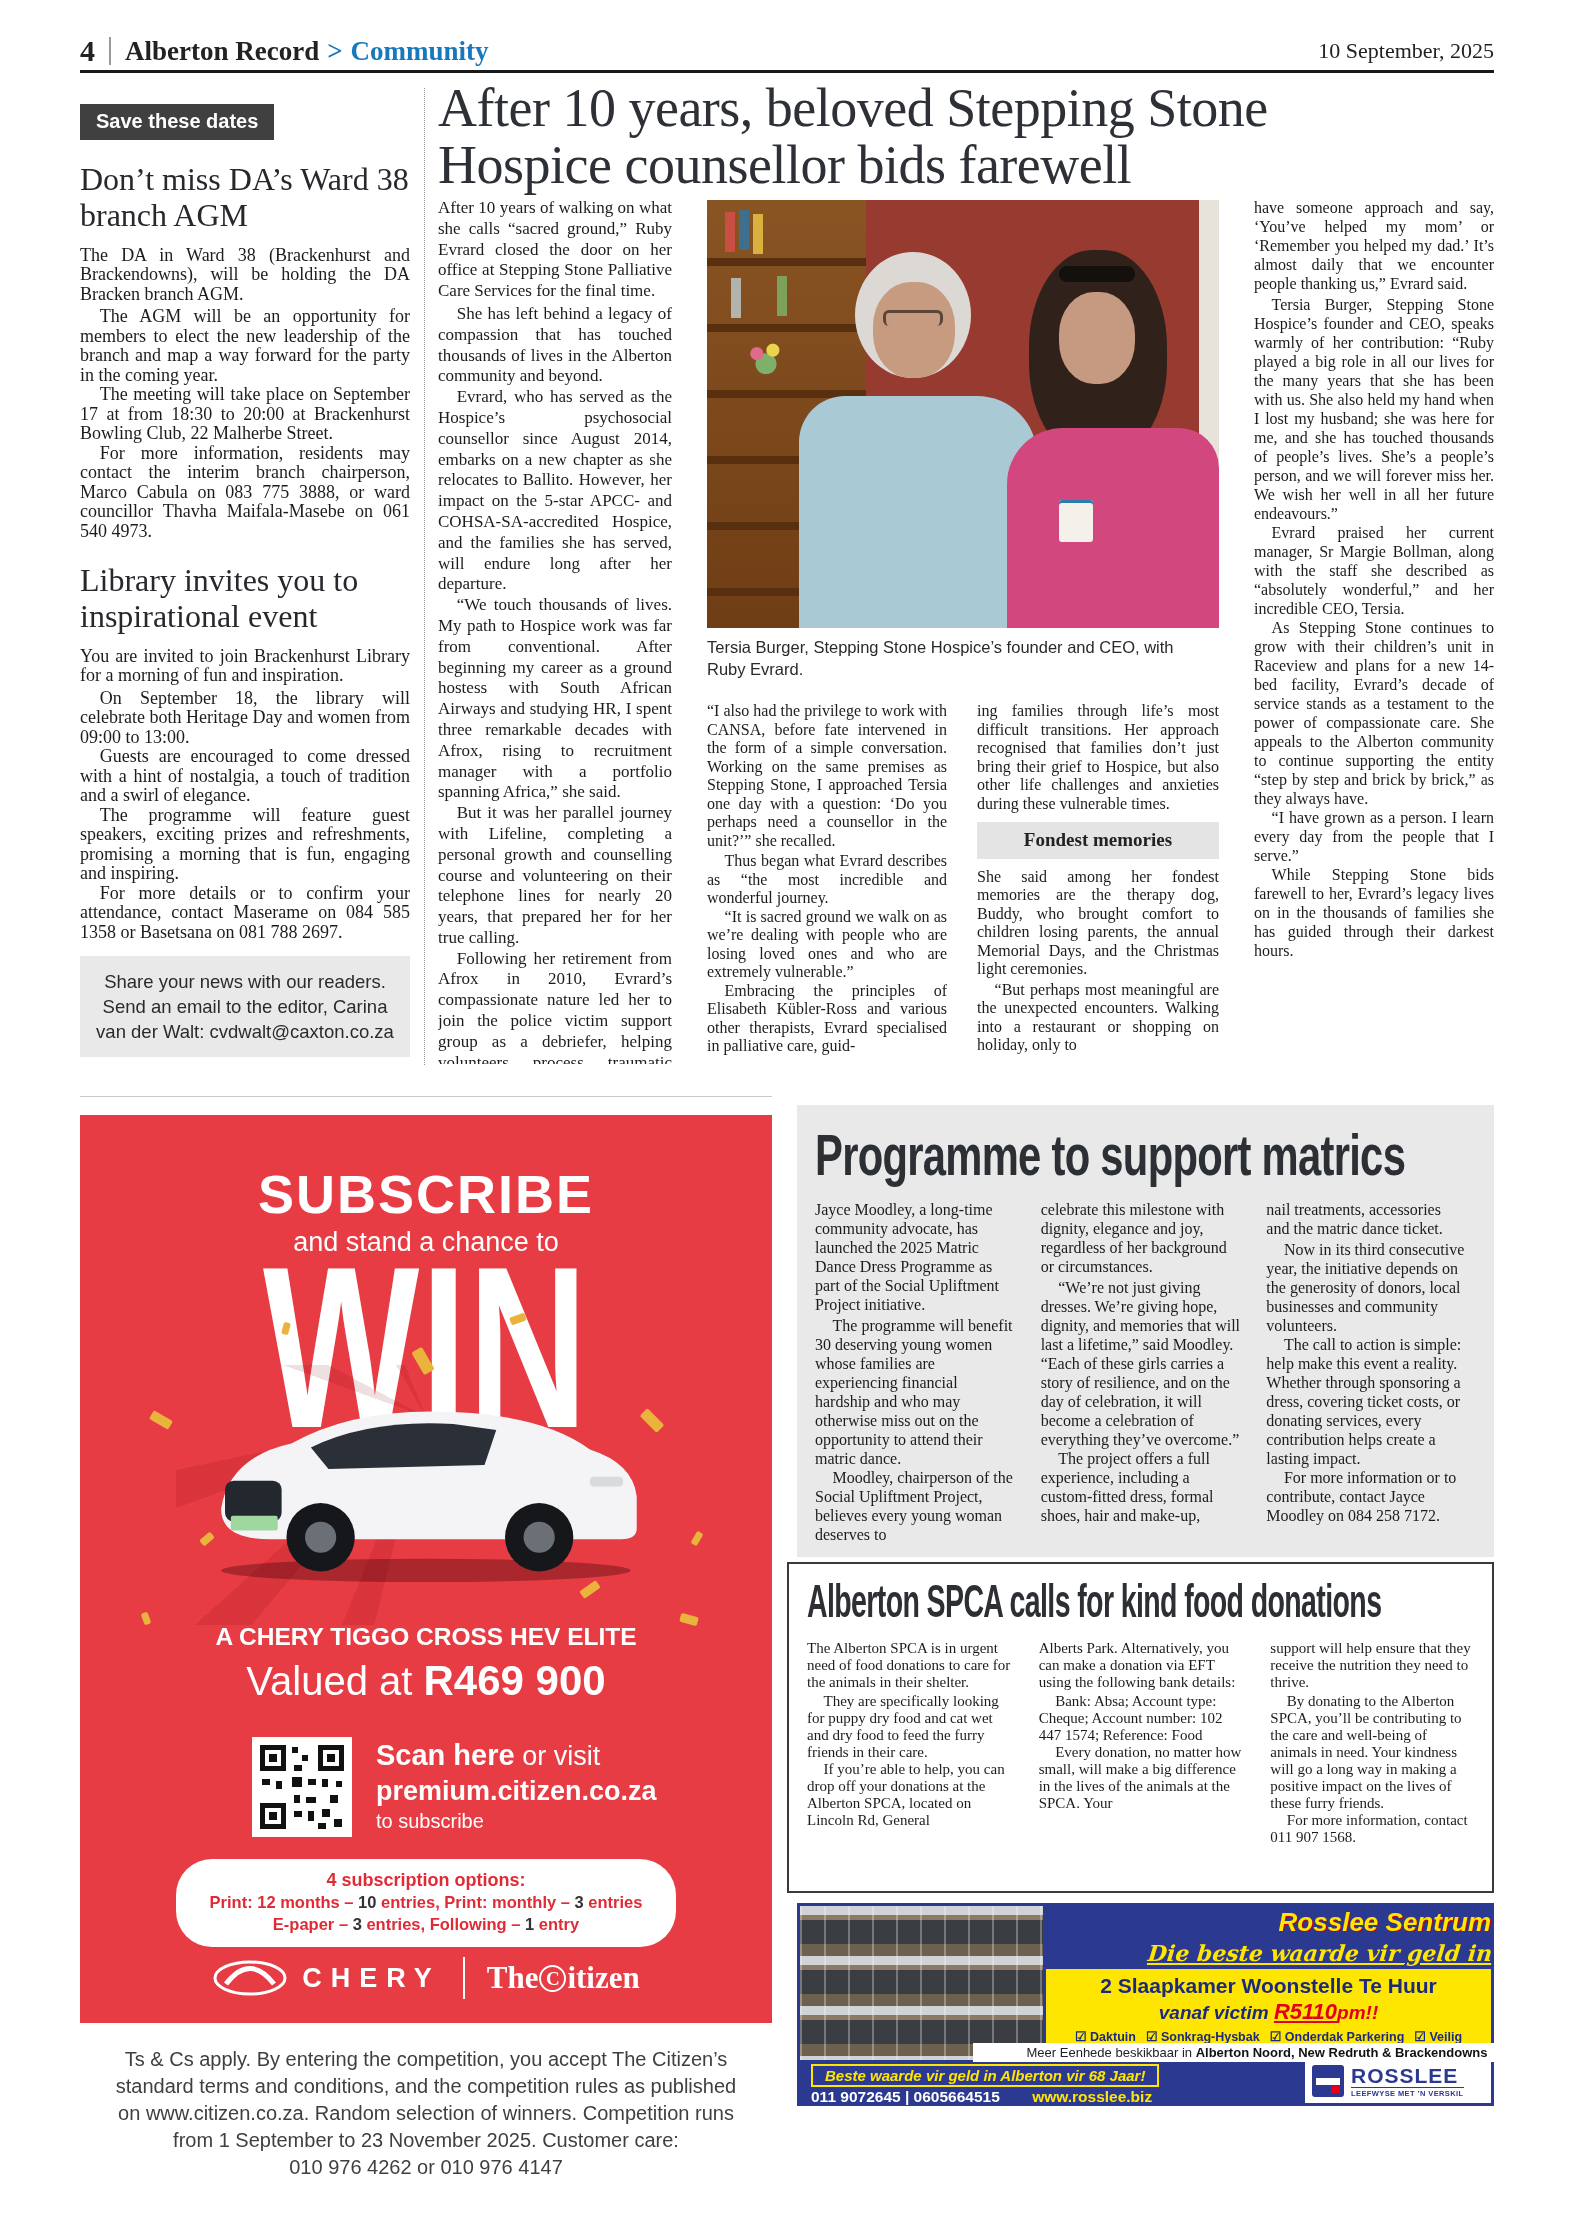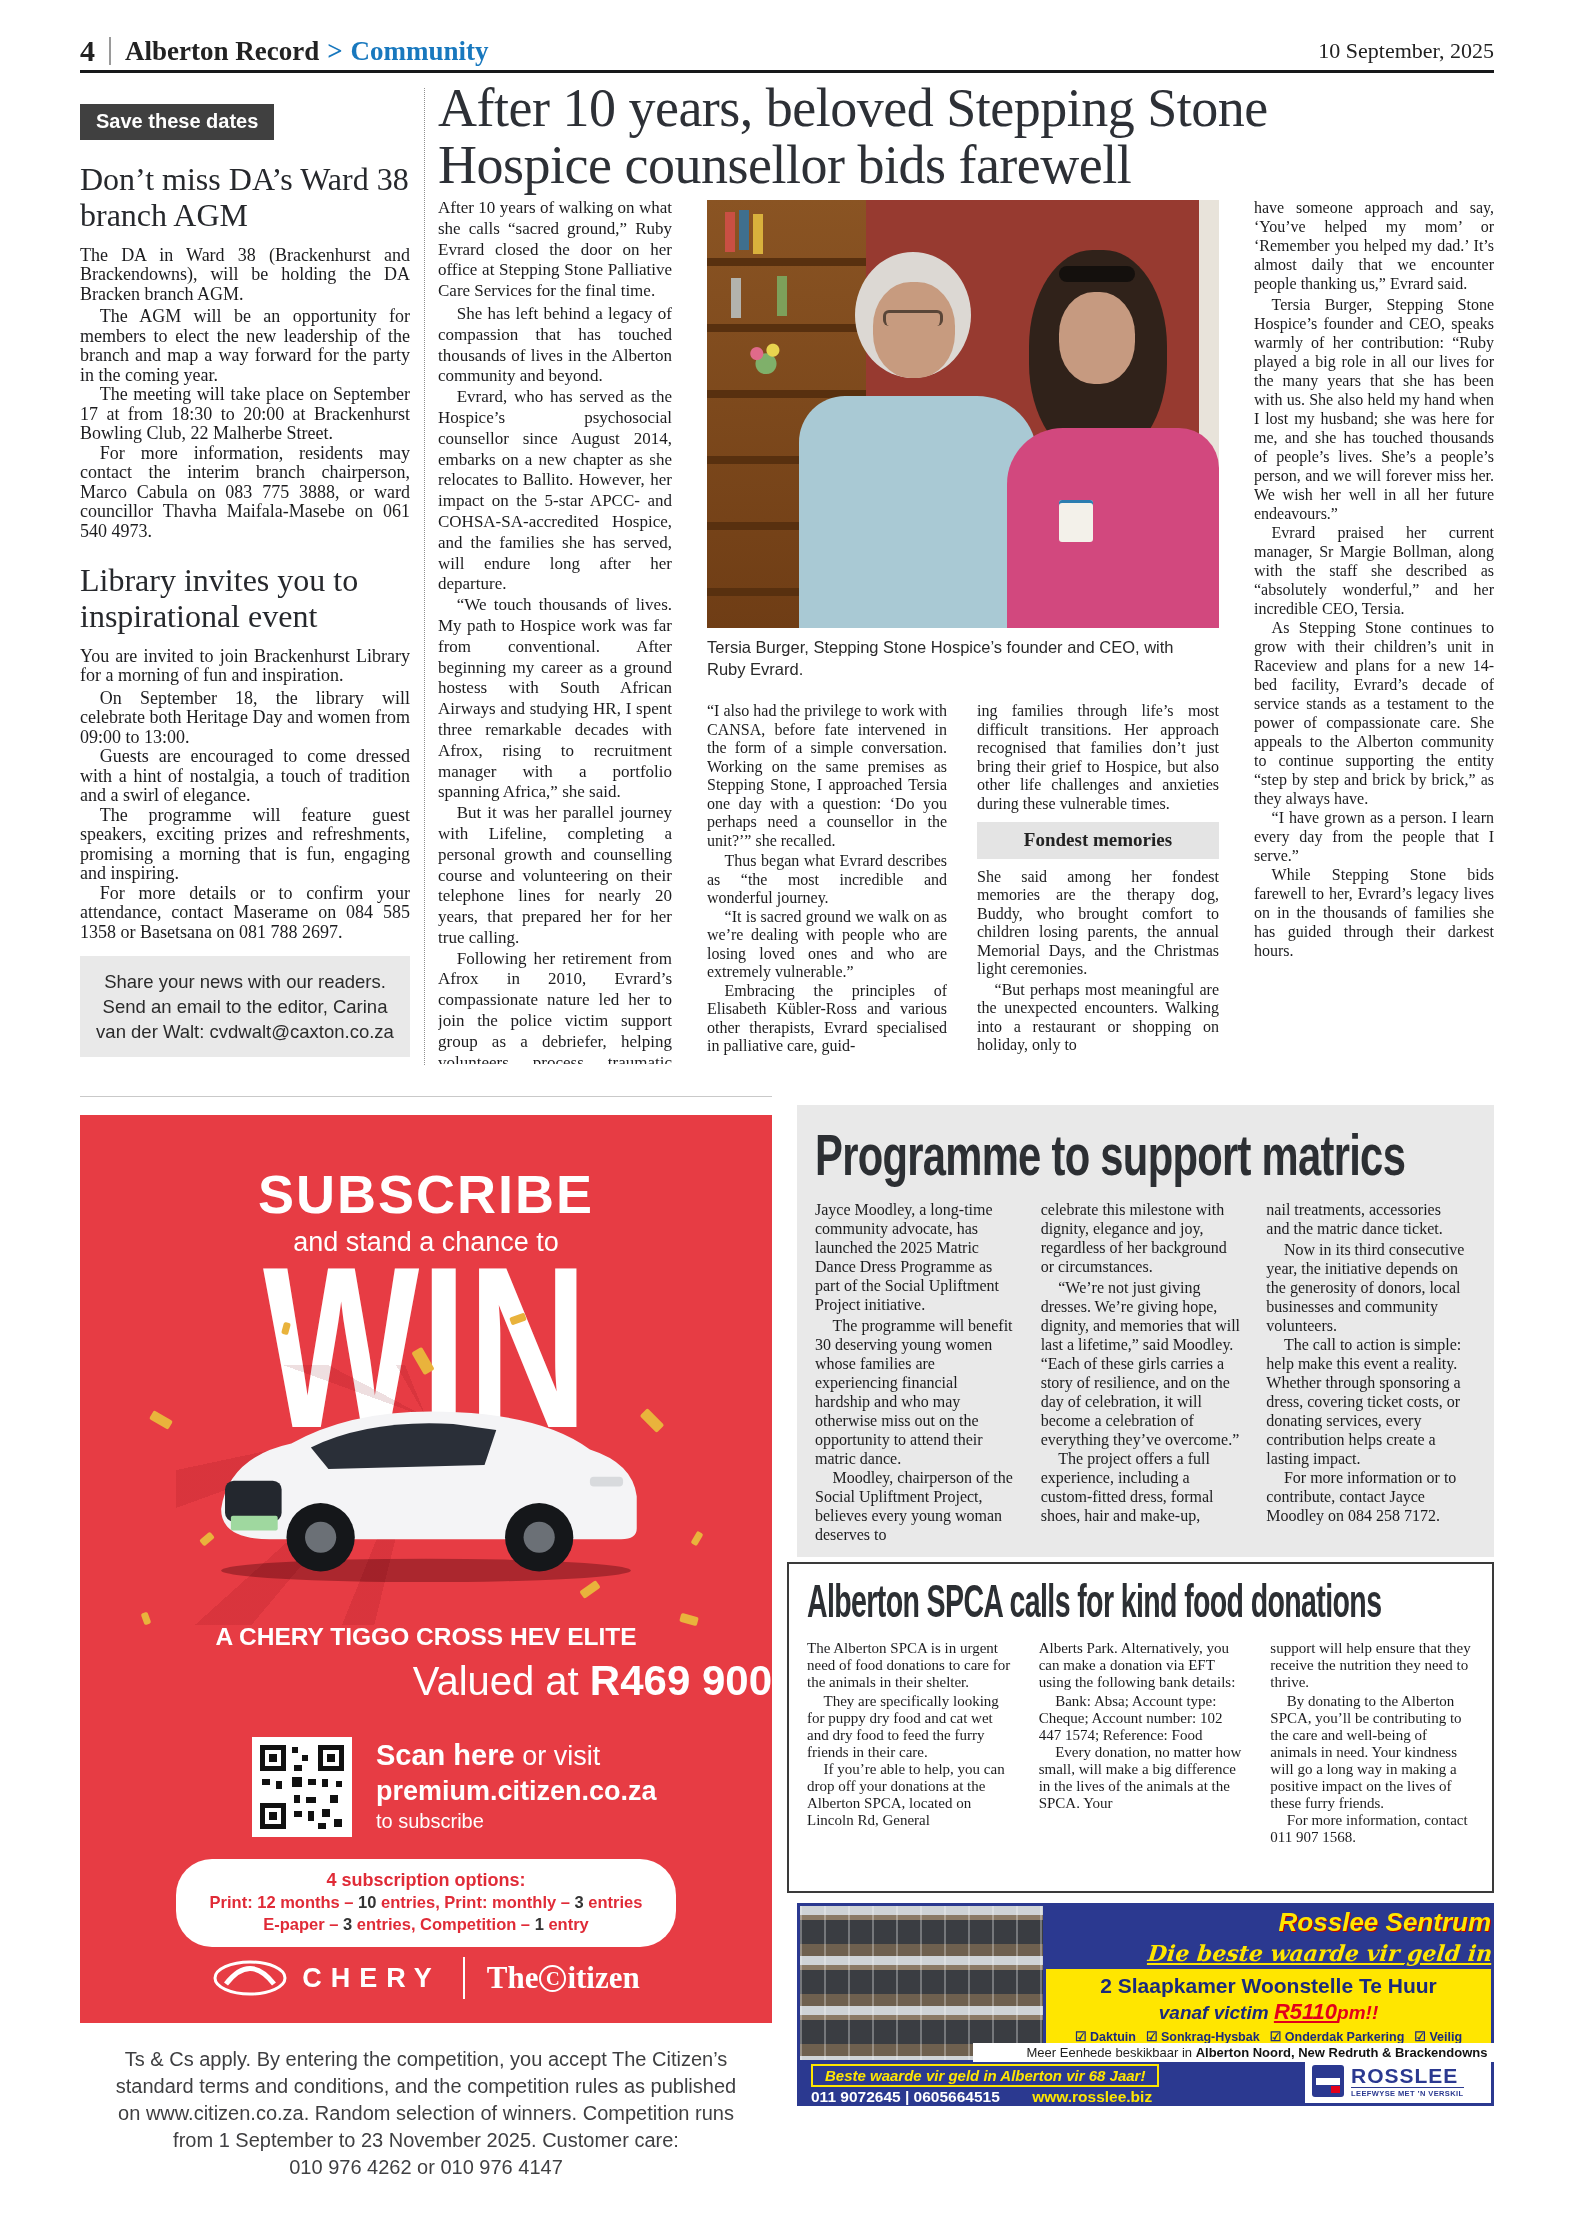--- a/index.html
+++ b/index.html
@@ -106,21 +106,21 @@
   .cf2 { left:120px; top:420px; width:14px; height:8px; transform:rotate(-40deg); background:#f3c64e; }
   .cf3 { left:330px; top:240px; width:26px; height:12px; transform:rotate(60deg); }
   .cf4 { left:430px; top:200px; width:16px; height:8px; transform:rotate(-20deg); background:#f3c64e; }
   .cf5 { left:560px; top:300px; width:24px; height:11px; transform:rotate(45deg); }
   .cf6 { left:610px; top:420px; width:14px; height:7px; transform:rotate(-60deg); }
   .cf7 { left:60px; top:500px; width:12px; height:7px; transform:rotate(70deg); background:#f3c64e; }
   .cf8 { left:600px; top:500px; width:18px; height:9px; transform:rotate(15deg); }
   .cf9 { left:200px; top:210px; width:12px; height:7px; transform:rotate(-75deg); background:#f3c64e; }
   .cf10 { left:500px; top:470px; width:20px; height:9px; transform:rotate(-35deg); }
   .ad-prize { position:absolute; top:508px; width:100%; text-align:center; font-size:24.5px; font-weight:bold; z-index:3; }
-  .ad-valued { position:absolute; top:542px; width:100%; text-align:right; font-size:40px; z-index:3; }
+  .ad-valued { position:absolute; top:542px; width:100%; text-align:center; font-size:40px; z-index:3; }
   .ad-valued b { font-size:42px; }
   .ad-qr-row { position:absolute; top:622px; left:172px; width:430px; height:104px; z-index:3; }
   .qr { position:absolute; left:0; top:0; width:100px; height:100px; background:#fff; }
   .qr svg { display:block; }
   .ad-scan-block { position:absolute; left:124px; top:2px; width:300px; }
   .scan-line { font-size:27px; } .scan-line b { font-size:29px; }
   .ad-url { font-size:27px; font-weight:bold; margin-top:4px; }
   .ad-note { font-size:20px; margin-top:3px; }
   .ad-pill { position:absolute; top:744px; left:96px; width:500px; background:#fff; border-radius:36px;
              padding:10px 12px 12px; text-align:center; z-index:3; color:#e02b37; font-weight:bold; }
@@ -393,21 +393,21 @@
       </div>
       <div class="ad-scan-block">
         <div class="scan-line"><b>Scan here</b><span> or visit</span></div>
         <div class="ad-url">premium.citizen.co.za</div>
         <div class="ad-note">to subscribe</div>
       </div>
     </div>
     <div class="ad-pill">
       <div class="pline">4 subscription options:</div>
       <div class="pline"><span>Print: 12 months – </span><span class="dk">10</span><span> entries, Print: monthly – </span><span class="dk">3</span><span> entries</span></div>
-      <div class="pline"><span>E-paper – </span><span class="dk">3</span><span> entries,  Competition – </span><span class="dk">1</span><span> entry</span></div>
+      <div class="pline"><span>E-paper – </span><span class="dk">3</span><span> entries,  Following – </span><span class="dk">1</span><span> entry</span></div>
     </div>
     <div class="ad-logos">
       <div class="chery-wrap">
         <svg width="76" height="38" viewBox="0 0 76 38" xmlns="http://www.w3.org/2000/svg">
           <ellipse cx="38" cy="19" rx="35" ry="16" fill="none" stroke="#fff" stroke-width="3"></ellipse>
           <path d="M14 25 Q38 -6 62 25" fill="none" stroke="#fff" stroke-width="5"></path>
         </svg>
         <span class="chery-text">CHERY</span>
       </div>
       <div class="logo-div"></div>

